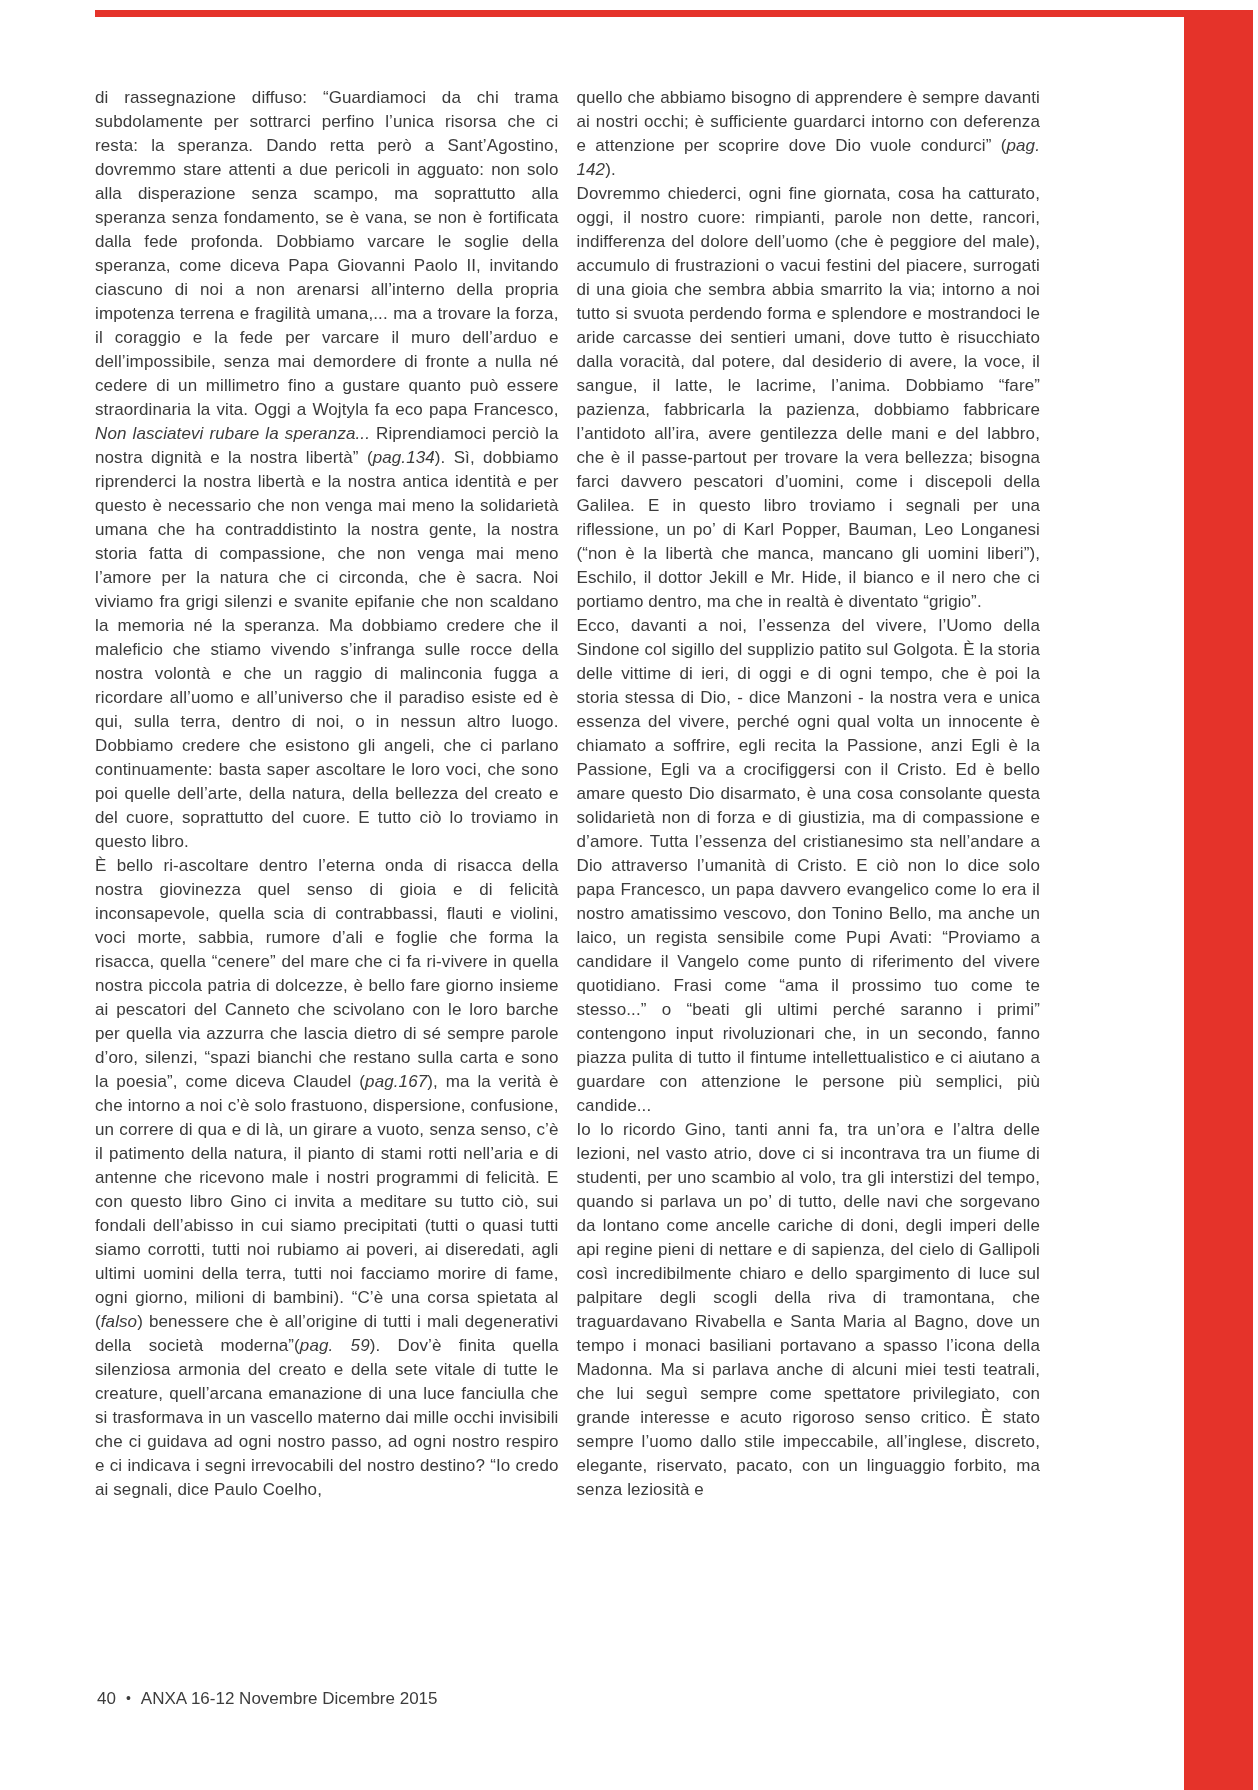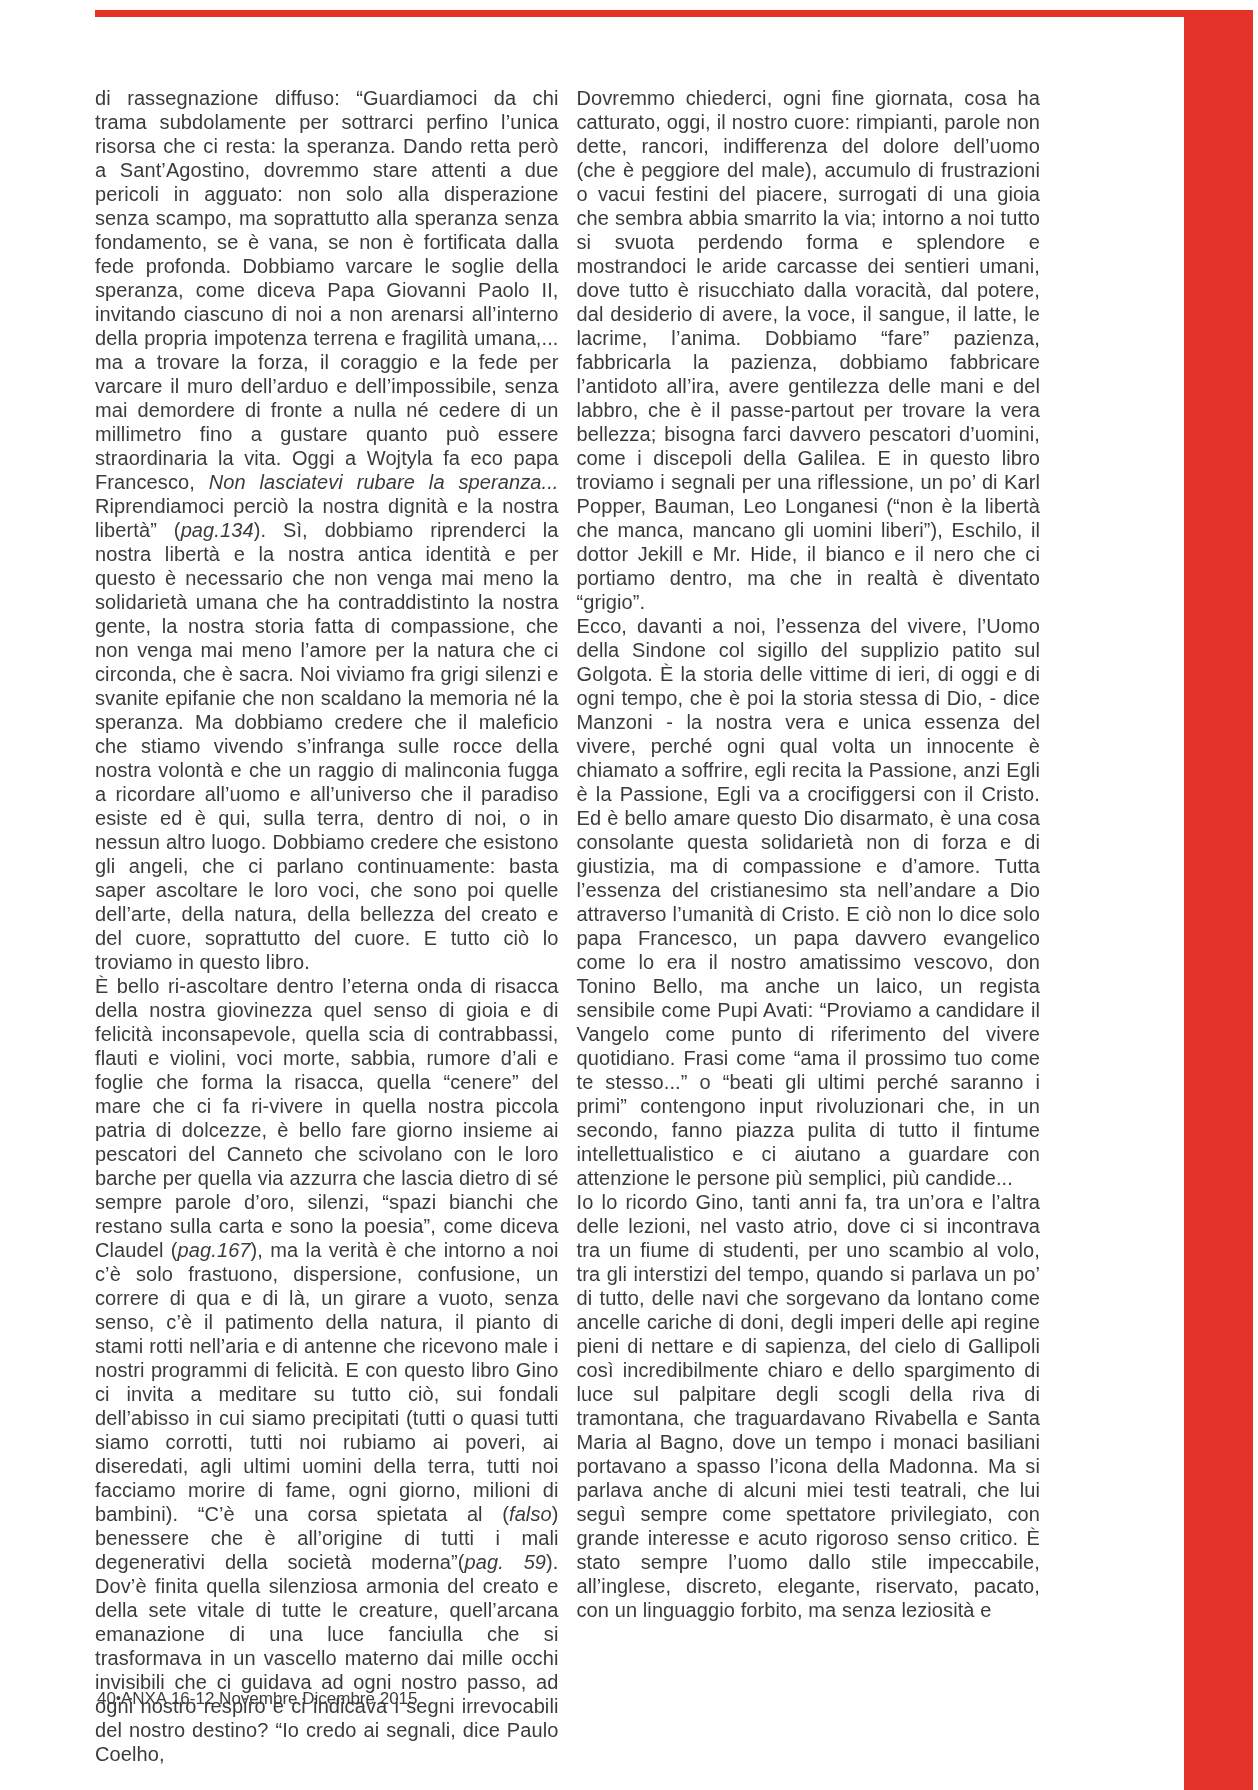--- a/index.html
+++ b/index.html
@@ -29,51 +29,53 @@
     position: absolute;
     left: 95px;
     top: 86px;
     width: 945px;
     display: flex;
     gap: 18px;
   }
   .column {
     width: 464px;
     color: #3b3b3b;
-    font-size: 20px;
+    font-size: 17px;
     line-height: 24px;
     text-align: justify;
     letter-spacing: 0.1px;
   }
   .para { margin: 0; }
   .para .it { font-style: italic; }
   .footer {
     position: absolute;
     left: 97px;
     top: 1688px;
     color: #3c3c3c;
     font-size: 17px;
     line-height: 22px;
     display: flex;
     align-items: center;
+    gap: 10px;
   }
   .footer .bullet { font-size: 14px; position: relative; top: -1px; }
 </style>
 </head>
 <body>
 
 <div class="red-top-rule" style="background: rgb(229, 51, 42);"></div>
 <div class="red-edge-band" style="background: rgb(229, 51, 42);"></div>
 
 <div class="content">
   <div class="column" id="col-left">
       <div class="para"><span>di rassegnazione diffuso: “Guardiamoci da chi trama subdolamente per sottrarci perfino l’unica risorsa che ci resta: la speranza. Dando retta però a Sant’Agostino, dovremmo stare attenti a due pericoli in agguato: non solo alla disperazione senza scampo, ma soprattutto alla speranza senza fondamento, se è vana, se non è fortificata dalla fede profonda. Dobbiamo varcare le soglie della speranza, come diceva Papa Giovanni Paolo II, invitando ciascuno di noi a non arenarsi all’interno della propria impotenza terrena e fragilità umana,... ma a trovare la forza, il coraggio e la fede per varcare il muro dell’arduo e dell’impossibile, senza mai demordere di fronte a nulla né cedere di un millimetro fino a gustare quanto può essere straordinaria la vita. Oggi a Wojtyla fa eco papa Francesco, </span><span class="it">Non lasciatevi rubare la speranza...</span><span> Riprendiamoci perciò la nostra dignità e la nostra libertà” (</span><span class="it">pag.134</span><span>). Sì, dobbiamo riprenderci la nostra libertà e la nostra antica identità e per questo è necessario che non venga mai meno la solidarietà umana che ha contraddistinto la nostra gente, la nostra storia fatta di compassione, che non venga mai meno l’amore per la natura che ci circonda, che è sacra. Noi viviamo fra grigi silenzi e svanite epifanie che non scaldano la memoria né la speranza. Ma dobbiamo credere che il maleficio che stiamo vivendo s’infranga sulle rocce della nostra volontà e che un raggio di malinconia fugga a ricordare all’uomo e all’universo che il paradiso esiste ed è qui, sulla terra, dentro di noi, o in nessun altro luogo. Dobbiamo credere che esistono gli angeli, che ci parlano continuamente: basta saper ascoltare le loro voci, che sono poi quelle dell’arte, della natura, della bellezza del creato e del cuore, soprattutto del cuore. E tutto ciò lo troviamo in questo libro.</span></div>
       <div class="para"><span>È bello ri-ascoltare dentro l’eterna onda di risacca della nostra giovinezza quel senso di gioia e di felicità inconsapevole, quella scia di contrabbassi, flauti e violini, voci morte, sabbia, rumore d’ali e foglie che forma la risacca, quella “cenere” del mare che ci fa ri-vivere in quella nostra piccola patria di dolcezze, è bello fare giorno insieme ai pescatori del Canneto che scivolano con le loro barche per quella via azzurra che lascia dietro di sé sempre parole d’oro, silenzi, “spazi bianchi che restano sulla carta e sono la poesia”, come diceva Claudel (</span><span class="it">pag.167</span><span>), ma la verità è che intorno a noi c’è solo frastuono, dispersione, confusione, un correre di qua e di là, un girare a vuoto, senza senso, c’è il patimento della natura, il pianto di stami rotti nell’aria e di antenne che ricevono male i nostri programmi di felicità. E con questo libro Gino ci invita a meditare su tutto ciò, sui fondali dell’abisso in cui siamo precipitati (tutti o quasi tutti siamo corrotti, tutti noi rubiamo ai poveri, ai diseredati, agli ultimi uomini della terra, tutti noi facciamo morire di fame, ogni giorno, milioni di bambini). “C’è una corsa spietata al (</span><span class="it">falso</span><span>) benessere che è all’origine di tutti i mali degenerativi della società moderna”(</span><span class="it">pag. 59</span><span>). Dov’è finita quella silenziosa armonia del creato e della sete vitale di tutte le creature, quell’arcana emanazione di una luce fanciulla che si trasformava in un vascello materno dai mille occhi invisibili che ci guidava ad ogni nostro passo, ad ogni nostro respiro e ci indicava i segni irrevocabili del nostro destino? “Io credo ai segnali, dice Paulo Coelho,</span></div>
     </div>
   <div class="column" id="col-right">
+      <div class="para"><span>quello che abbiamo bisogno di apprendere è sempre davanti ai nostri occhi; è sufficiente guardarci intorno con deferenza e attenzione per scoprire dove Dio vuole condurci” (</span><span class="it">pag. 142</span><span>).</span></div>
       <div class="para"><span>Dovremmo chiederci, ogni fine giornata, cosa ha catturato, oggi, il nostro cuore: rimpianti, parole non dette, rancori, indifferenza del dolore dell’uomo (che è peggiore del male), accumulo di frustrazioni o vacui festini del piacere, surrogati di una gioia che sembra abbia smarrito la via; intorno a noi tutto si svuota perdendo forma e splendore e mostrandoci le aride carcasse dei sentieri umani, dove tutto è risucchiato dalla voracità, dal potere, dal desiderio di avere, la voce, il sangue, il latte, le lacrime, l’anima. Dobbiamo “fare” pazienza, fabbricarla la pazienza, dobbiamo fabbricare l’antidoto all’ira, avere gentilezza delle mani e del labbro, che è il passe-partout per trovare la vera bellezza; bisogna farci davvero pescatori d’uomini, come i discepoli della Galilea. E in questo libro troviamo i segnali per una riflessione, un po’ di Karl Popper, Bauman, Leo Longanesi (“non è la libertà che manca, mancano gli uomini liberi”), Eschilo, il dottor Jekill e Mr. Hide, il bianco e il nero che ci portiamo dentro, ma che in realtà è diventato “grigio”.</span></div>
       <div class="para"><span>Ecco, davanti a noi, l’essenza del vivere, l’Uomo della Sindone col sigillo del supplizio patito sul Golgota. È la storia delle vittime di ieri, di oggi e di ogni tempo, che è poi la storia stessa di Dio, - dice Manzoni - la nostra vera e unica essenza del vivere, perché ogni qual volta un innocente è chiamato a soffrire, egli recita la Passione, anzi Egli è la Passione, Egli va a crocifiggersi con il Cristo. Ed è bello amare questo Dio disarmato, è una cosa consolante questa solidarietà non di forza e di giustizia, ma di compassione e d’amore. Tutta l’essenza del cristianesimo sta nell’andare a Dio attraverso l’umanità di Cristo. E ciò non lo dice solo papa Francesco, un papa davvero evangelico come lo era il nostro amatissimo vescovo, don Tonino Bello, ma anche un laico, un regista sensibile come Pupi Avati: “Proviamo a candidare il Vangelo come punto di riferimento del vivere quotidiano. Frasi come “ama il prossimo tuo come te stesso...” o “beati gli ultimi perché saranno i primi” contengono input rivoluzionari che, in un secondo, fanno piazza pulita di tutto il fintume intellettualistico e ci aiutano a guardare con attenzione le persone più semplici, più candide...</span></div>
       <div class="para"><span>Io lo ricordo Gino, tanti anni fa, tra un’ora e l’altra delle lezioni, nel vasto atrio, dove ci si incontrava tra un fiume di studenti, per uno scambio al volo, tra gli interstizi del tempo, quando si parlava un po’ di tutto, delle navi che sorgevano da lontano come ancelle cariche di doni, degli imperi delle api regine  pieni di nettare  e di sapienza, del cielo di Gallipoli così incredibilmente chiaro e dello spargimento di luce sul palpitare degli scogli della riva di tramontana, che traguardavano Rivabella e Santa Maria al Bagno, dove un tempo i monaci basiliani portavano a spasso l’icona della Madonna. Ma si parlava anche di alcuni miei testi teatrali, che lui seguì sempre come spettatore privilegiato, con grande interesse e acuto rigoroso senso critico. È stato sempre l’uomo dallo stile impeccabile, all’inglese, discreto, elegante, riservato, pacato, con un linguaggio forbito, ma senza leziosità e</span></div>
     </div>
 </div>
 
 <div class="footer">
   <span>40</span>
   <span class="bullet">•</span>
   <span>ANXA 16-12 Novembre Dicembre 2015</span>

